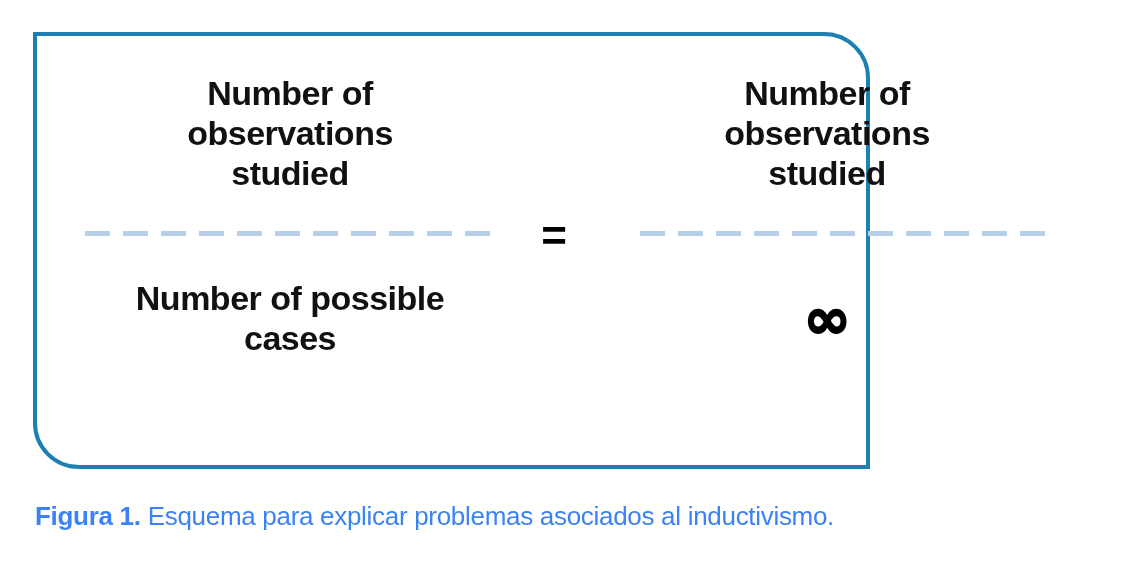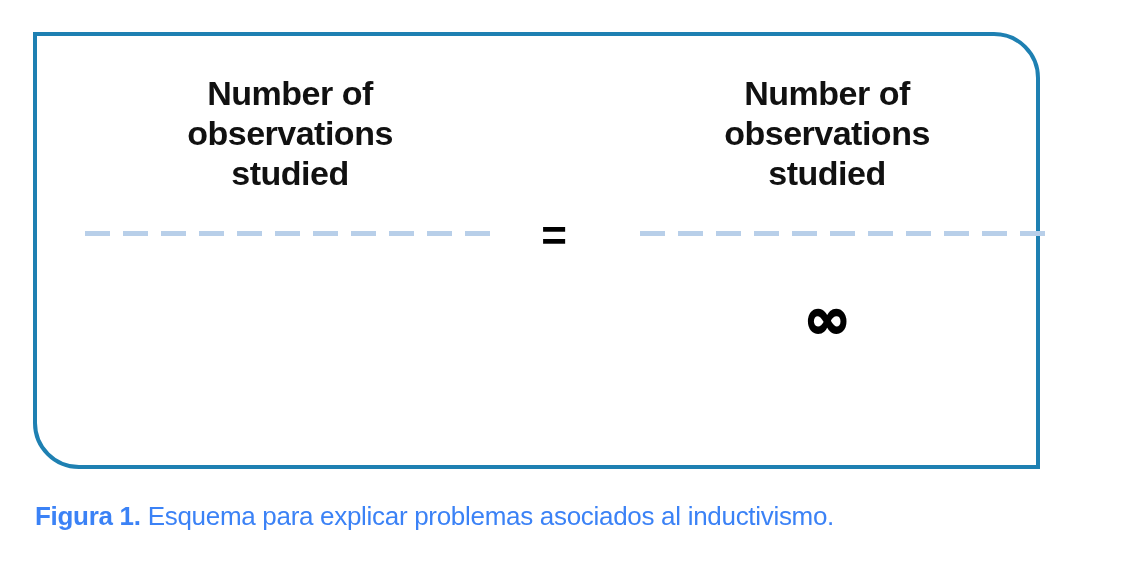--- a/index.html
+++ b/index.html
@@ -12,21 +12,21 @@
     position: relative;
     width: 1130px;
     height: 572px;
     background: #ffffff;
     overflow: hidden;
   }
   .figure-box {
     position: absolute;
     left: 33px;
     top: 32px;
-    width: 1007px;
+    width: 837px;
     height: 437px;
     box-sizing: border-box;
     border: 4.5px solid #1e80b2;
     border-radius: 0 46px 0 46px;
     background: #ffffff;
   }
   .frac-text {
     position: absolute;
     text-align: center;
     font-weight: 700;
@@ -94,20 +94,22 @@
 <div class="page">
 
   <div class="figure-box">
 
     <div class="frac-text num-left">Number of
 observations
 studied</div>
 
     <div class="dash-line div-left"></div>
 
+    <div class="frac-text den-left">Number of possible
+cases</div>
 
     <div class="equals">=</div>
 
     <div class="frac-text num-right">Number of
 observations
 studied</div>
 
     <div class="dash-line div-right"></div>
 
     <div class="inf-wrap">

